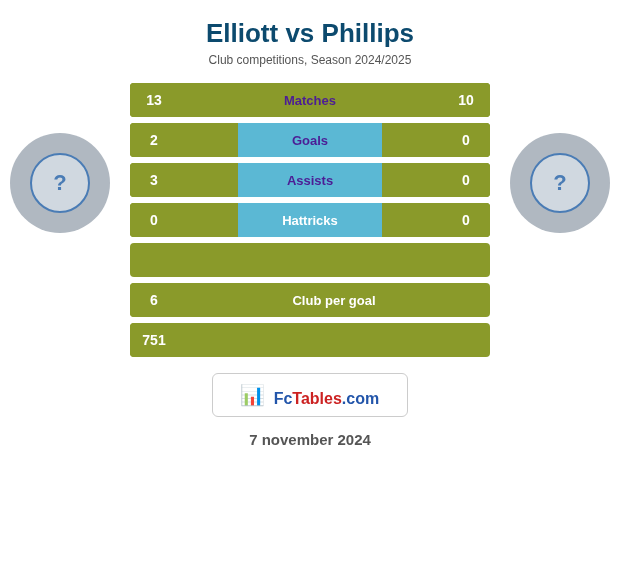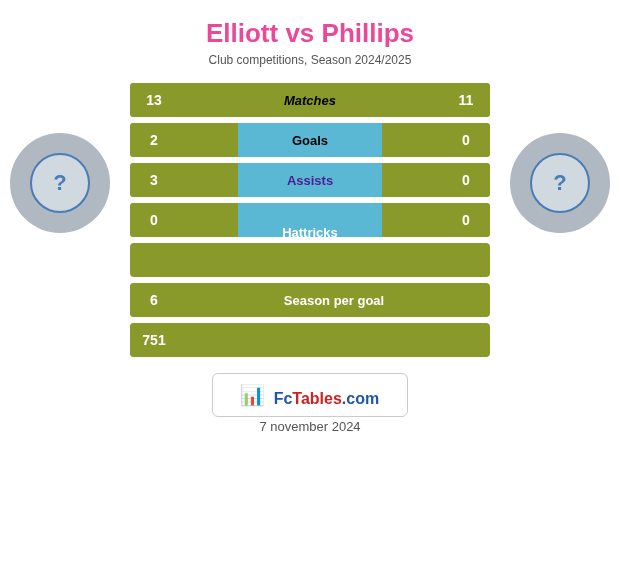--- a/index.html
+++ b/index.html
@@ -22,21 +22,21 @@
     }
 
     .header {
       text-align: center;
       padding: 18px 0 6px 0;
     }
 
     .title {
       font-size: 26px;
       font-weight: bold;
-      color: #ec4899;
+      color: #0c4a6e;
     }
 
     .subtitle {
       font-size: 12px;
       color: #555;
       margin-top: 4px;
     }
 
     .main-area {
       display: flex;
@@ -88,21 +88,21 @@
       display: flex;
       flex-direction: column;
       gap: 6px;
       width: 360px;
       margin: 0 auto;
     }
 
     .stat-row {
       display: flex;
       flex-direction: row;
-      align-items: center;
+      align-items: flex-end;
       height: 34px;
       border-radius: 4px;
       overflow: hidden;
       position: relative;
     }
 
     .stat-left-val {
       background: #8a9a2a;
       color: #fff;
       font-weight: bold;
@@ -203,23 +203,24 @@
       font-weight: bold;
       color: #2255aa;
       margin-top: 8px;
     }
 
     .fctables-text span {
       color: #cc2222;
     }
 
     .date-label {
-      margin-top: 2px;
-      font-size: 13px;
+      margin-top: 14px;
+      font-size: 15px;
       color: #555;
+      font-weight: bold;
     }
   </style>
 </head>
 <body>
 
 <div class="container">
 
   <div class="header">
     <div class="title">Elliott vs Phillips</div>
     <div class="subtitle">Club competitions, Season 2024/2025</div>
@@ -234,31 +235,31 @@
     </div>
 
     <div class="stats-area" id="stats-container">
     <div class="stat-row two-sided">
           <div class="bar-bg">
             <div class="bar-left" style="width: 54%;"></div>
             <div class="bar-center" style="width: 0%;"></div>
             <div class="bar-right" style="flex: 1 1 0%;"></div>
           </div>
           <div class="stat-left-val">13</div>
-          <div class="stat-label" style="background: transparent; color: #000000; font-style: italic;">Matches</div>
-          <div class="stat-right-val">11</div>
+          <div class="stat-label" style="background: transparent; color: #4c1d95;">Matches</div>
+          <div class="stat-right-val">10</div>
         </div>
         <div class="stat-row two-sided">
           <div class="bar-bg">
             <div class="bar-left" style="width: 30%;"></div>
             <div class="bar-center" style="width: 40%;"></div>
             <div class="bar-right" style="flex: 1 1 0%;"></div>
           </div>
           <div class="stat-left-val">2</div>
-          <div class="stat-label" style="background: transparent; color: #000000;">Goals</div>
+          <div class="stat-label" style="background: transparent; color: #4c1d95;">Goals</div>
           <div class="stat-right-val">0</div>
         </div>
         <div class="stat-row two-sided">
           <div class="bar-bg">
             <div class="bar-left" style="width: 30%;"></div>
             <div class="bar-center" style="width: 40%;"></div>
             <div class="bar-right" style="flex: 1 1 0%;"></div>
           </div>
           <div class="stat-left-val">3</div>
           <div class="stat-label" style="background: transparent; color: #4c1d95;">Assists</div>
@@ -271,21 +272,21 @@
             <div class="bar-right" style="flex: 1 1 0%;"></div>
           </div>
           <div class="stat-left-val">0</div>
           <div class="stat-label" style="background: transparent; color: rgb(255, 255, 255); margin-top: 24px;">Hattricks</div>
           <div class="stat-right-val">0</div>
         </div>
         <div class="stat-row single">
         </div>
         <div class="stat-row single">
           <div class="stat-left-val">6</div>
-          <div class="stat-label">Season per goal</div>
+          <div class="stat-label">Club per goal</div>
         </div>
         <div class="stat-row single">
           <div class="stat-left-val">751</div>
         </div>
       </div>
 
     <div class="avatar-right">
       <div class="avatar-inner">
         <span>?</span>
       </div>

